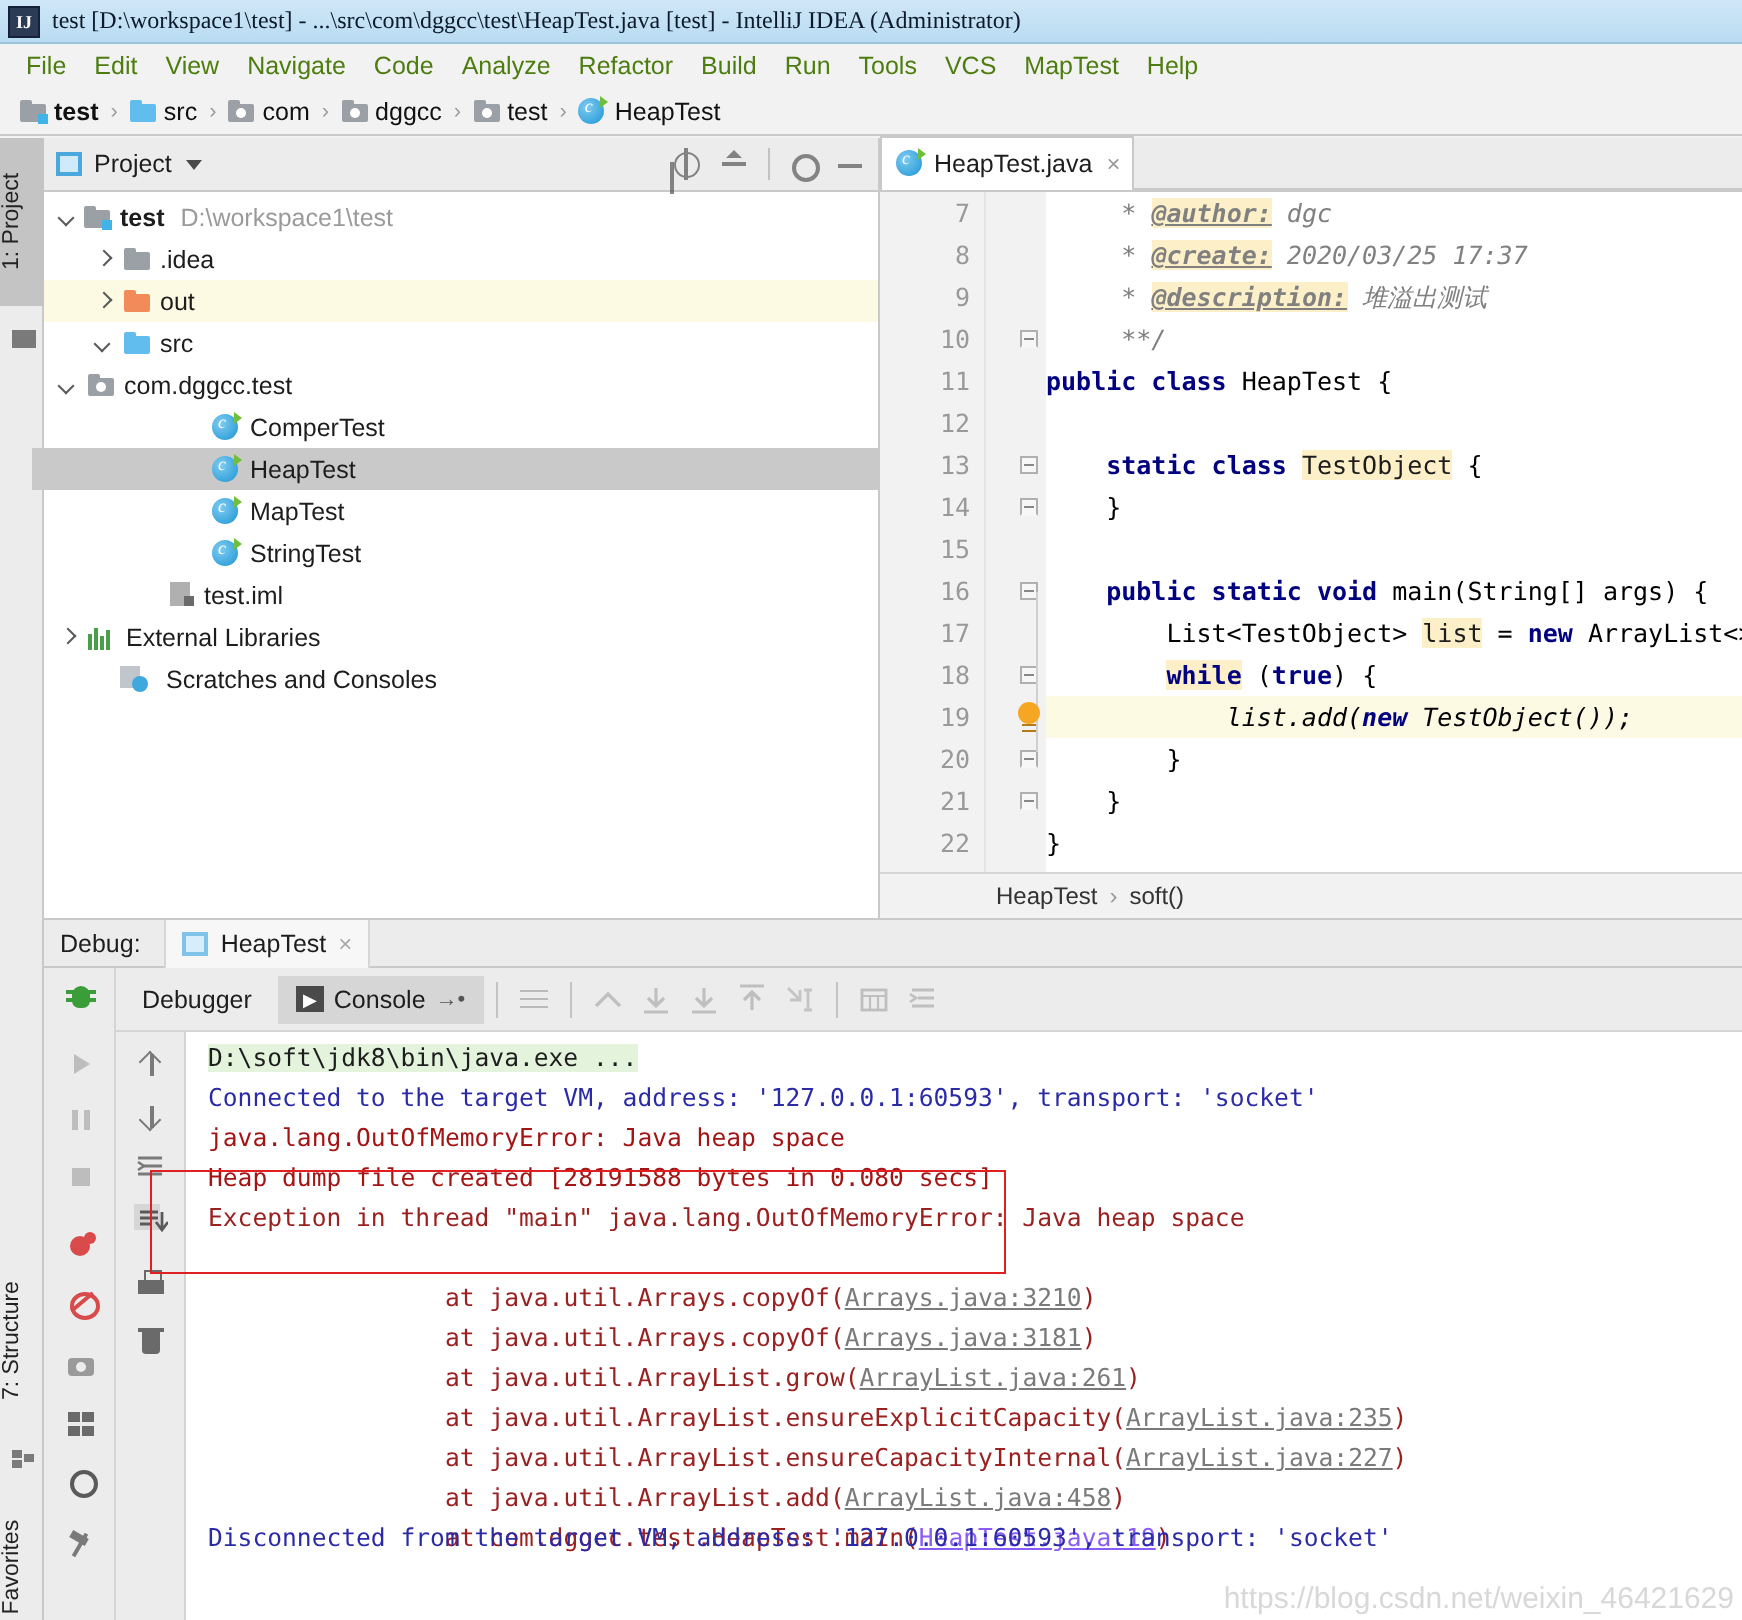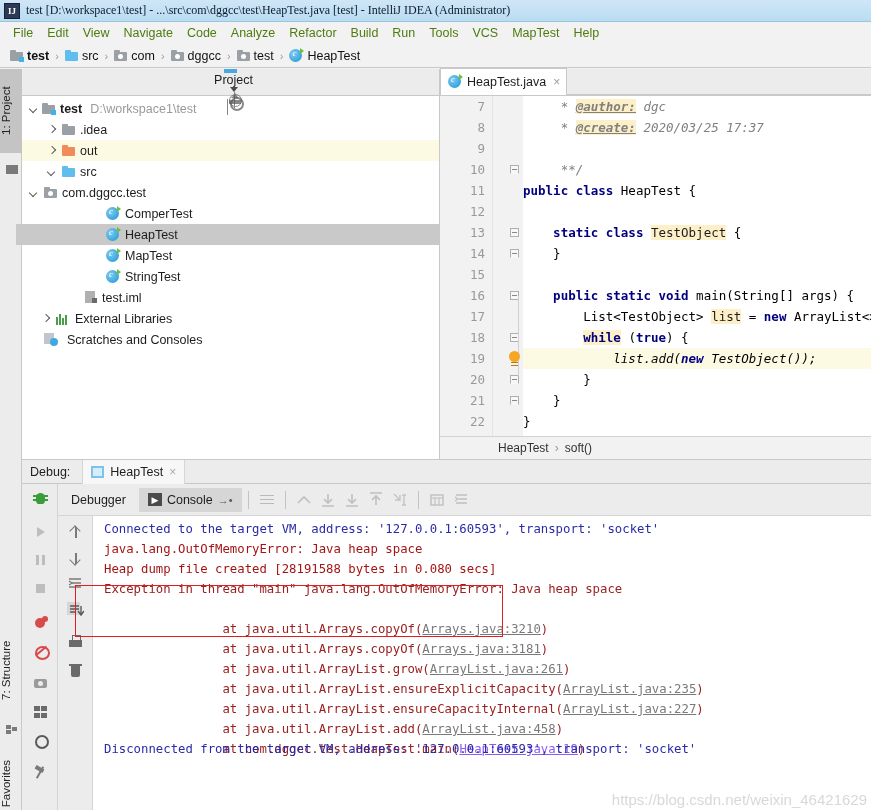--- a/index.html
+++ b/index.html
@@ -117,21 +117,21 @@
     position: absolute; left: 4px; width: 13px; height: 13px;
   }
 
   
   .projpanel {
     position: absolute; left: 22px; top: 69px; width: 418px; height: 390px;
     background: #fff; border-right: 1px solid #c9c9c9;
   }
   .proj-head {
     height: 27px; background: #ececec; border-bottom: 1px solid #c9c9c9;
-    display: flex; align-items: center; padding: 0 6px; flex-direction: column;
+    display: flex; align-items: center; padding: 0 6px;
   }
   .proj-title { font-size: 12.5px; margin-left: 6px; }
   .sq-icon {
     width: 13px; height: 12px; border: 2px solid #4aa8dd; background: #cfeafb;
   }
   .caret-dn {
     width:0;height:0;border-left:4px solid transparent;border-right:4px solid transparent;
     border-top:5px solid #4a4a4a; margin-left:7px;
   }
   .proj-head .spacer { flex: 1; }
@@ -630,32 +630,32 @@
         <span class="tlabel">StringTest</span>
       </div>
 
       <div class="trow" style="padding-left:62px">
         <span class="ic ic-iml">
             <i></i>
           </span>
         <span class="tlabel">test.iml</span>
       </div>
 
-      <div class="trow" style="padding-left:18px">
+      <div class="trow" style="padding-left:6px">
         <span class="arrow right"></span>
         <span class="ic ic-lib" style="margin-left:4px">
           <span style="height:8px"></span>
             <span style="height:11px"></span>
             <span style="height:7px"></span>
             <span style="height:10px"></span>
         </span>
         <span class="tlabel">External Libraries</span>
       </div>
 
-      <div class="trow" style="padding-left:22px">
+      <div class="trow" style="padding-left:38px">
         <span class="ic ic-scratch">
             <i></i>
           </span>
         <span class="tlabel" style="margin-left:9px">Scratches and Consoles</span>
       </div>
 
     </div>
   </div>
 
   <div class="editor">
@@ -702,20 +702,21 @@
         <div class="foldmark" style="top:231px"></div>
         <div class="foldmark open" style="top:273px"></div>
         <div class="foldmark open" style="top:294px"></div>
         <div class="foldline" style="top:200px; height:80px;"></div>
         <div class="bulb" style="top:252px"></div>
       </div>
 
       <div class="codearea">
         <div class="cline" style="top:0px"><span class="cmt">     * </span><span class="tagy">@author:</span><span class="cmt"> dgc</span></div>
         <div class="cline" style="top:21px"><span class="cmt">     * </span><span class="tagy">@create:</span><span class="cmt"> 2020/03/25 17:37</span></div>
+        <div class="cline" style="top:42px"><span class="cmt">     * </span><span class="tagy">@description:</span><span class="cmt"> 堆溢出测试</span></div>
         <div class="cline" style="top:63px"><span class="cmt">     **/</span></div>
         <div class="cline" style="top:84px"><span class="kw">public class </span><span class="plain">HeapTest {</span></div>
         <div class="cline" style="top:105px"> </div>
         <div class="cline" style="top:126px"><span class="plain">    </span><span class="kw">static class </span><span class="hly">TestObject</span><span class="plain"> {</span></div>
         <div class="cline" style="top:147px"><span class="plain">    }</span></div>
         <div class="cline" style="top:168px"> </div>
         <div class="cline" style="top:189px"><span class="plain">    </span><span class="kw">public static void </span><span class="plain">main(String[] args) {</span></div>
         <div class="cline" style="top:210px"><span class="plain">        List&lt;TestObject&gt; </span><span class="hly">list</span><span class="plain"> = </span><span class="kw">new </span><span class="plain">ArrayList&lt;&gt;();</span></div>
         <div class="cline" style="top:231px"><span class="plain">        </span><span class="hly"><span class="kw">while</span></span><span class="plain"> (</span><span class="kw">true</span><span class="plain">) {</span></div>
         <div class="cline hl" style="top:252px"><span class="plain">            list.add(</span><span class="kw">new </span><span class="plain">TestObject());</span></div>
@@ -823,20 +824,21 @@
           <svg width="16" height="16" viewBox="0 0 16 16">
               <path d="M2 3 L11 3 M2 6 L11 6 M2 9 L8 9" stroke="#5a5a5a" stroke-width="1.5"></path>
               <path d="M13 3 L13 11 M10 8 L13 12 L16 8" fill="none" stroke="#5a5a5a" stroke-width="1.4"></path>
             </svg>
         </span>
         <span class="vico g-printer" style="top:118px; left:9px;"></span>
         <span class="vico g-trash" style="top:146px; left:9px;"></span>
       </div>
 
       <div class="console">
+        <div class="cl c-cmd"><span class="bg">D:\soft\jdk8\bin\java.exe ...</span></div>
         <div class="cl c-blue">Connected to the target VM, address: '127.0.0.1:60593', transport: 'socket'</div>
         <div class="cl c-red">java.lang.OutOfMemoryError: Java heap space</div>
         <div class="cl c-red">Heap dump file created [28191588 bytes in 0.080 secs]</div>
         <div class="cl c-err">Exception in thread "main" java.lang.OutOfMemoryError: Java heap space</div>
 
         <div class="cl c-err">
           <span>	at java.util.Arrays.copyOf(</span><a class="lnk">Arrays.java:3210</a><span>)</span>
         </div>
         <div class="cl c-err">
           <span>	at java.util.Arrays.copyOf(</span><a class="lnk">Arrays.java:3181</a><span>)</span>

